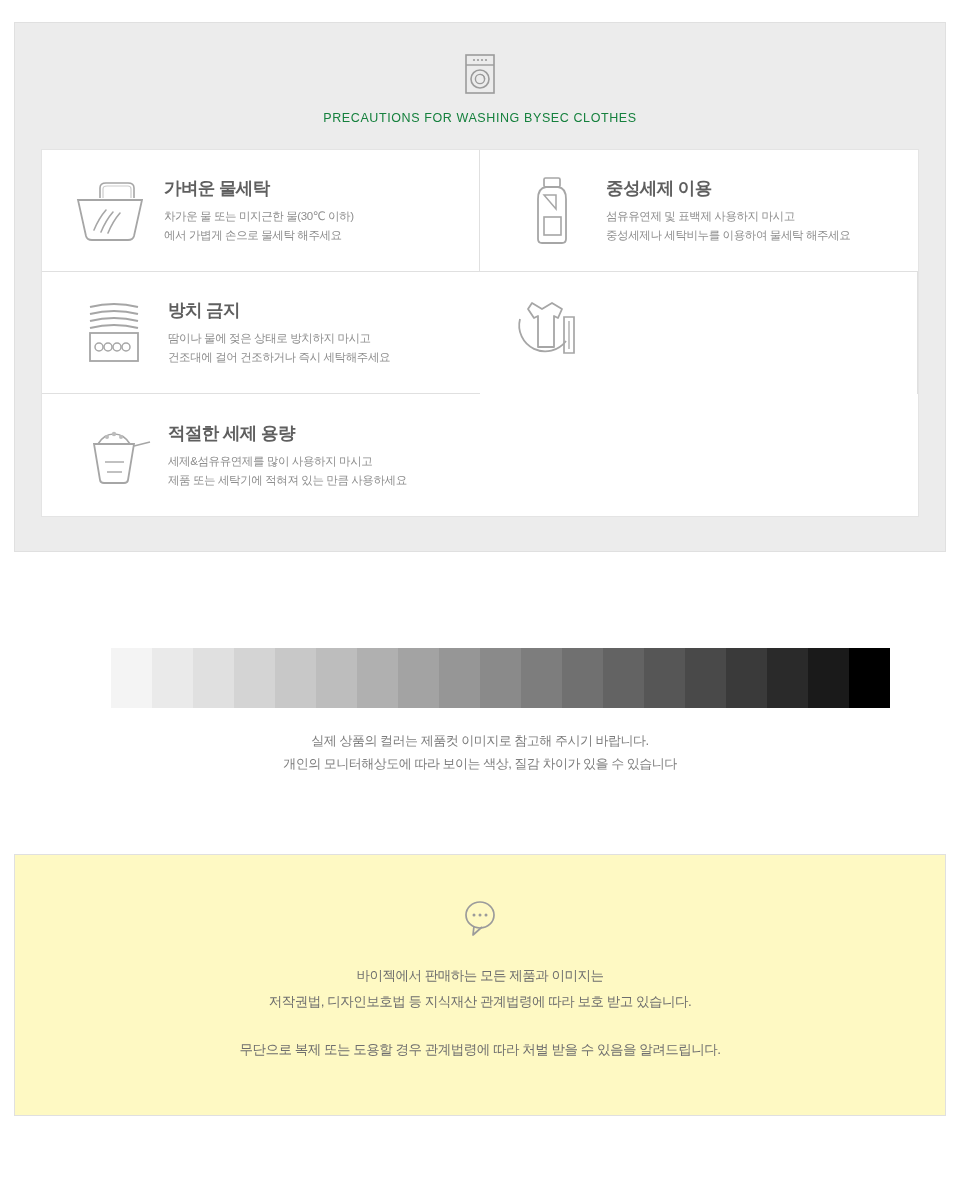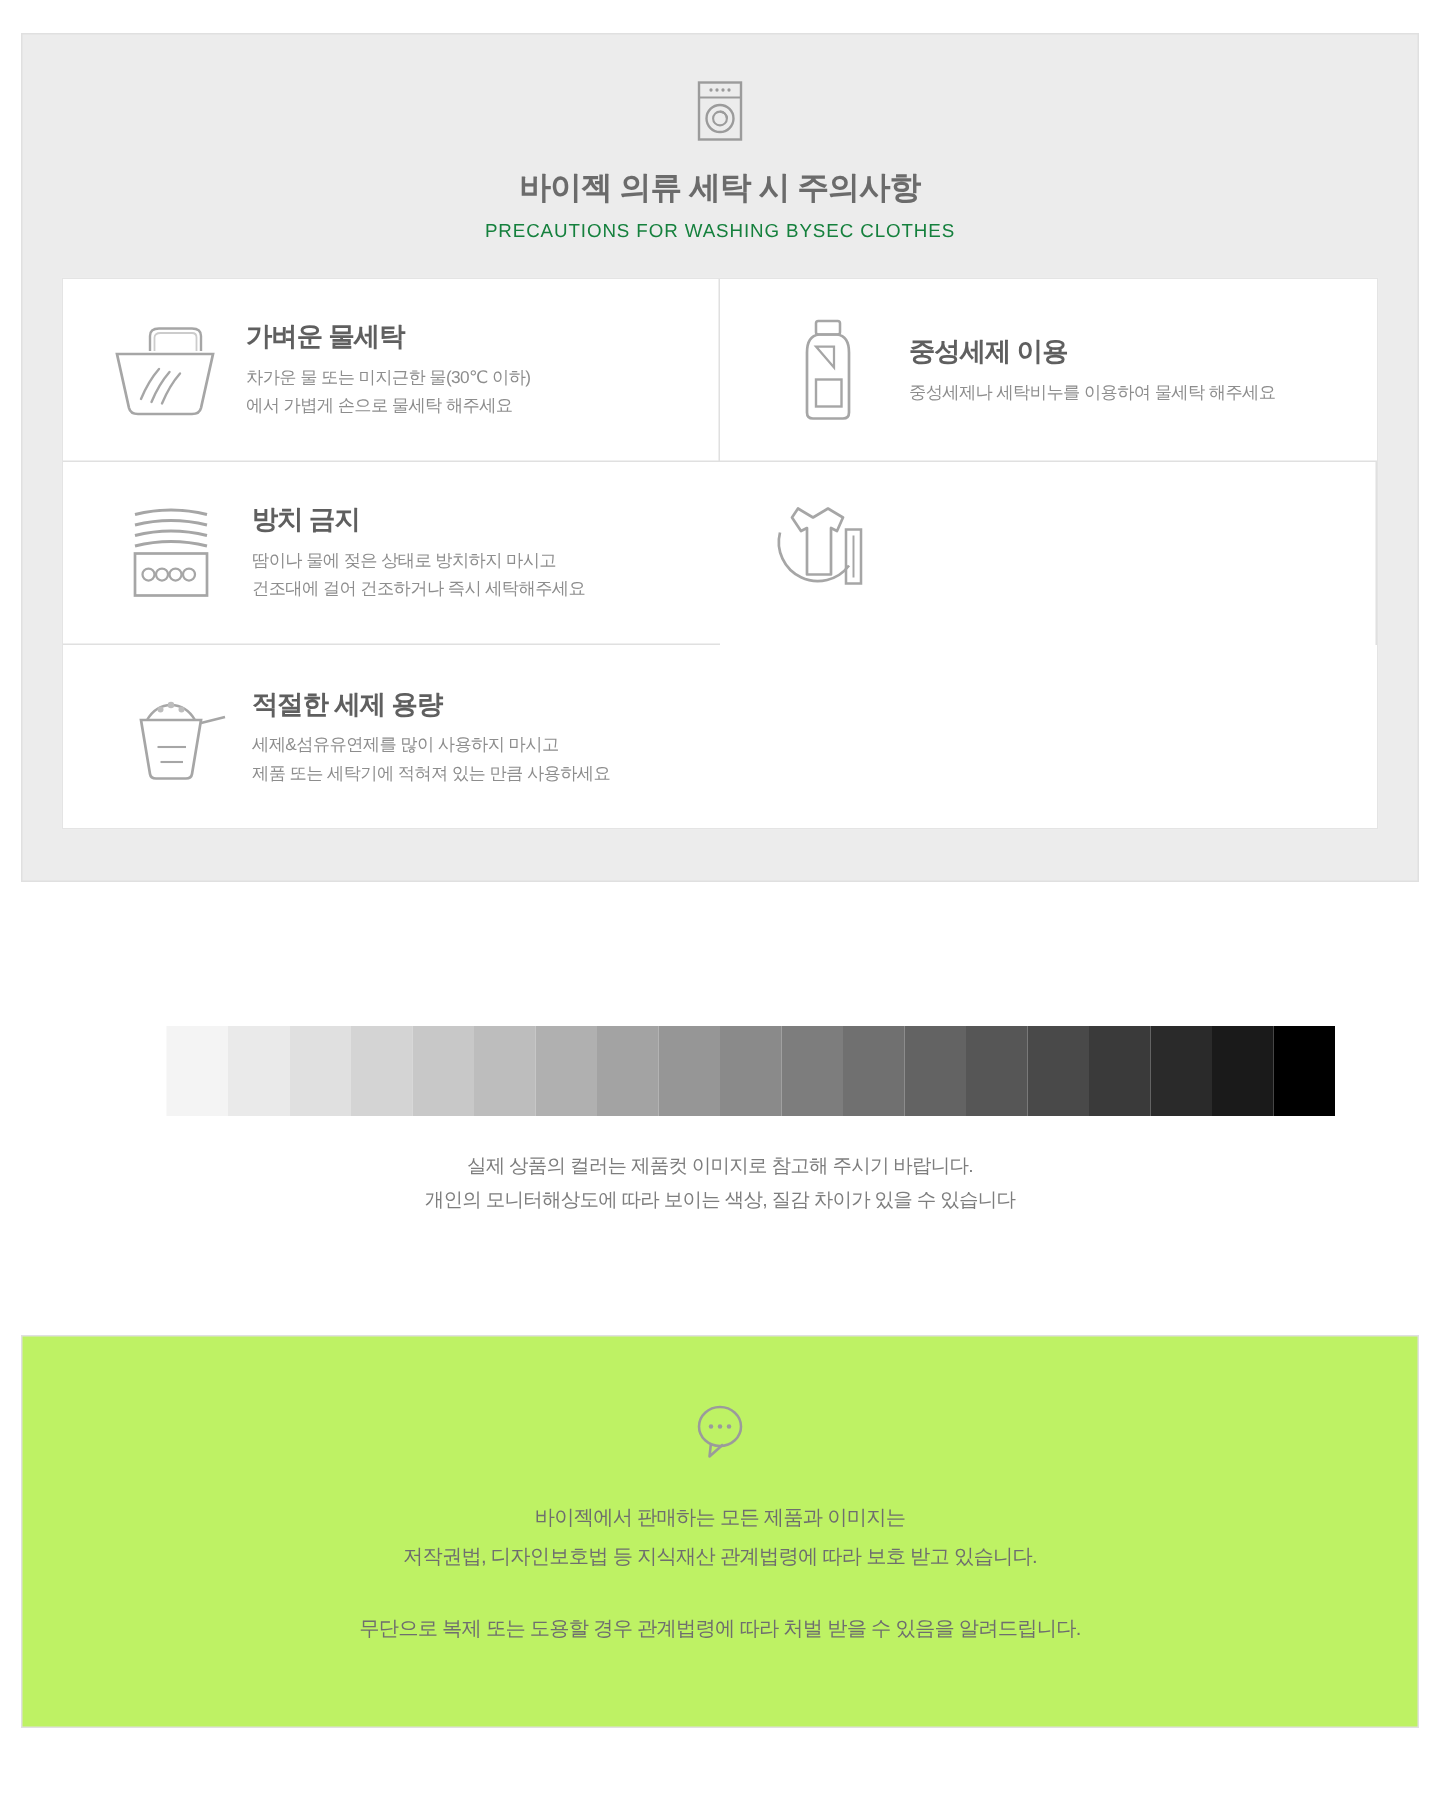--- a/index.html
+++ b/index.html
@@ -84,21 +84,21 @@
     margin-top: 22px;
     font-size: 13px;
     color: #7d7d7d;
     line-height: 1.75;
     letter-spacing: -0.5px;
   }
 
   
   .copy-section {
     margin: 78px 14px 40px 14px;
-    background: #bef264;
+    background: #fef9c3;
     border: 1px solid #e0e0e0;
     padding: 42px 20px 52px 20px;
     text-align: center;
   }
   .speech-icon { margin: 0 auto 26px auto; display: block; width: 44px; height: 40px; }
   .copy-p {
     font-size: 13.5px;
     color: #6e6e6e;
     line-height: 1.95;
     letter-spacing: -0.5px;
@@ -114,21 +114,20 @@
       <rect x="9" y="4" width="28" height="38" fill="none" stroke="#9b9b9b" stroke-width="1.6"></rect>
       <line x1="9" y1="14" x2="37" y2="14" stroke="#9b9b9b" stroke-width="1.4"></line>
       <circle cx="17" cy="9" r="1.1" fill="#9b9b9b"></circle>
       <circle cx="21" cy="9" r="1.1" fill="#9b9b9b"></circle>
       <circle cx="25" cy="9" r="1.1" fill="#9b9b9b"></circle>
       <circle cx="29" cy="9" r="1.1" fill="#9b9b9b"></circle>
       <circle cx="23" cy="28" r="9" fill="none" stroke="#9b9b9b" stroke-width="1.6"></circle>
       <circle cx="23" cy="28" r="4.6" fill="none" stroke="#9b9b9b" stroke-width="1.4"></circle>
       <path d="M23 23.4 a4.6 4.6 0 0 1 4.6 4.6" fill="none" stroke="#9b9b9b" stroke-width="1.4"></path>
     </svg>
-    <div class="care-title">바이젝 의류 세탁 시 주의사항</div>
     <div class="care-subtitle">PRECAUTIONS FOR WASHING BYSEC CLOTHES</div>
   </div>
 
   <div class="care-grid">
 
     <div class="care-cell left-col row-border">
       <div class="care-ico">
         <svg width="80" height="66" viewBox="0 0 80 66">
           <path d="M8 22 L72 22 L64 58 Q63 62 58 62 L22 62 Q17 62 16 58 Z" fill="none" stroke="#a6a6a6" stroke-width="1.8"></path>
           <path d="M30 20 L30 10 Q30 5 36 5 L58 5 Q64 5 64 10 L64 20" fill="none" stroke="#a6a6a6" stroke-width="1.6"></path>
@@ -147,20 +146,21 @@
       <div class="care-ico">
         <svg width="56" height="72" viewBox="0 0 56 72">
           <rect x="20" y="3" width="16" height="9" rx="1.5" fill="none" stroke="#a6a6a6" stroke-width="1.7"></rect>
           <path d="M14 24 Q14 13 22 12 L34 12 Q42 13 42 24 L42 64 Q42 68 38 68 L18 68 Q14 68 14 64 Z" fill="none" stroke="#a6a6a6" stroke-width="1.8"></path>
           <path d="M20 20 L32 20 L32 34 Z" fill="none" stroke="#a6a6a6" stroke-width="1.5"></path>
           <rect x="20" y="42" width="17" height="18" fill="none" stroke="#a6a6a6" stroke-width="1.6"></rect>
         </svg>
       </div>
       <div class="care-txt">
         <div class="care-h">중성세제 이용</div>
+        <div class="care-p">섬유유연제 및 표백제 사용하지 마시고</div>
         <div class="care-p">중성세제나 세탁비누를 이용하여 물세탁 해주세요</div>
       </div>
     </div>
 
 
     <div class="care-cell row-border">
       <div class="care-ico">
         <svg width="76" height="72" viewBox="0 0 76 72">
           <path d="M14 10 q24 -6 48 0" fill="none" stroke="#a6a6a6" stroke-width="2"></path>
           <path d="M14 17 q24 -6 48 0" fill="none" stroke="#a6a6a6" stroke-width="2"></path>

